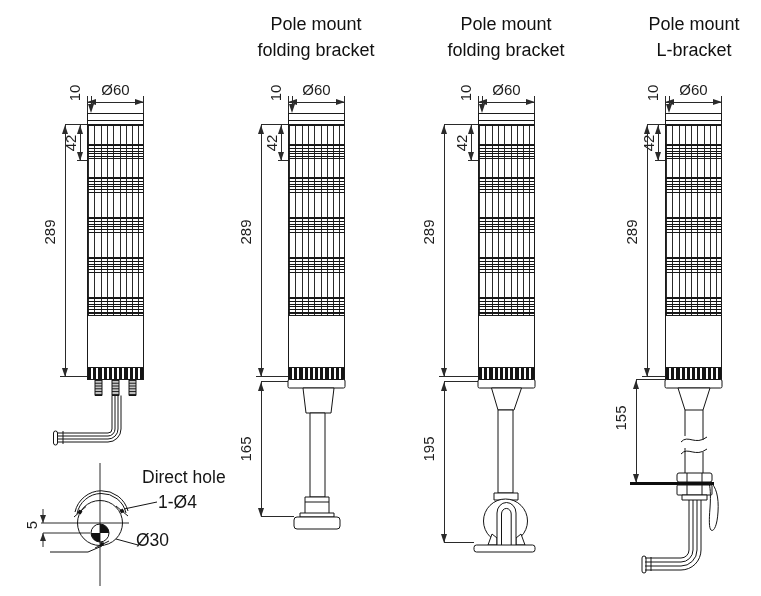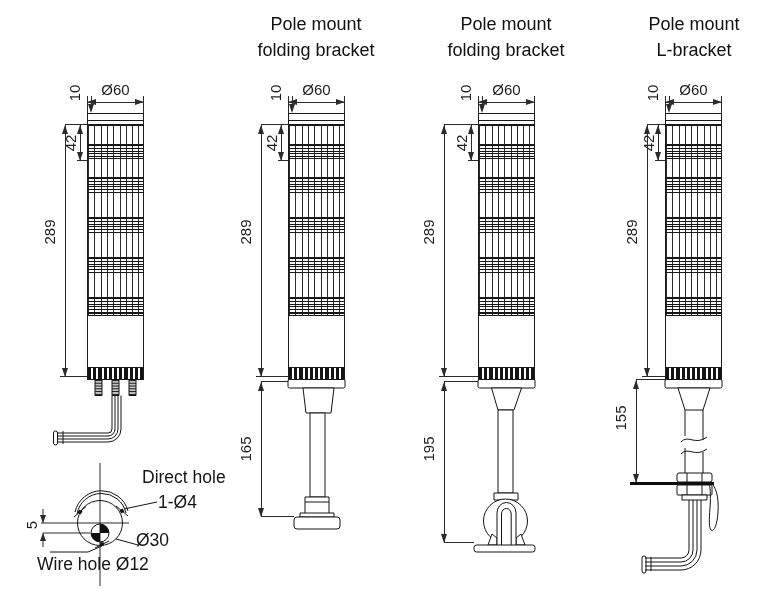--- a/index.html
+++ b/index.html
@@ -302,16 +302,15 @@
     </g>
     <path d="M82,78 L91,78 A9,9 0 0 0 82,69 Z" fill="#111"></path>
     <path d="M82,78 L73,78 A9,9 0 0 0 82,87 Z" fill="#111"></path>
     <rect x="60.2" y="55.2" width="3.6" height="3.6" transform="rotate(32 62 57)" fill="#111"></rect>
     <rect x="102.2" y="54.2" width="3.6" height="3.6" transform="rotate(-32 104 56)" fill="#111"></rect>
     <rect x="82.2" y="87.2" width="3.6" height="3.6" transform="rotate(10 84 89)" fill="#111"></rect>
   </svg>
   <div class="blab" style="left:142px;top:468px">Direct hole</div>
   <div class="blab" style="left:158px;top:493px">1-Ø4</div>
   <div class="blab" style="left:136px;top:531px">Ø30</div>
-  <div class="blab" style="left:37px;top:555px">Wire hole Ø12</div>
   <div class="vlab" style="left:31px;top:525px">5</div>
 
 </div>
 
 </body></html>

